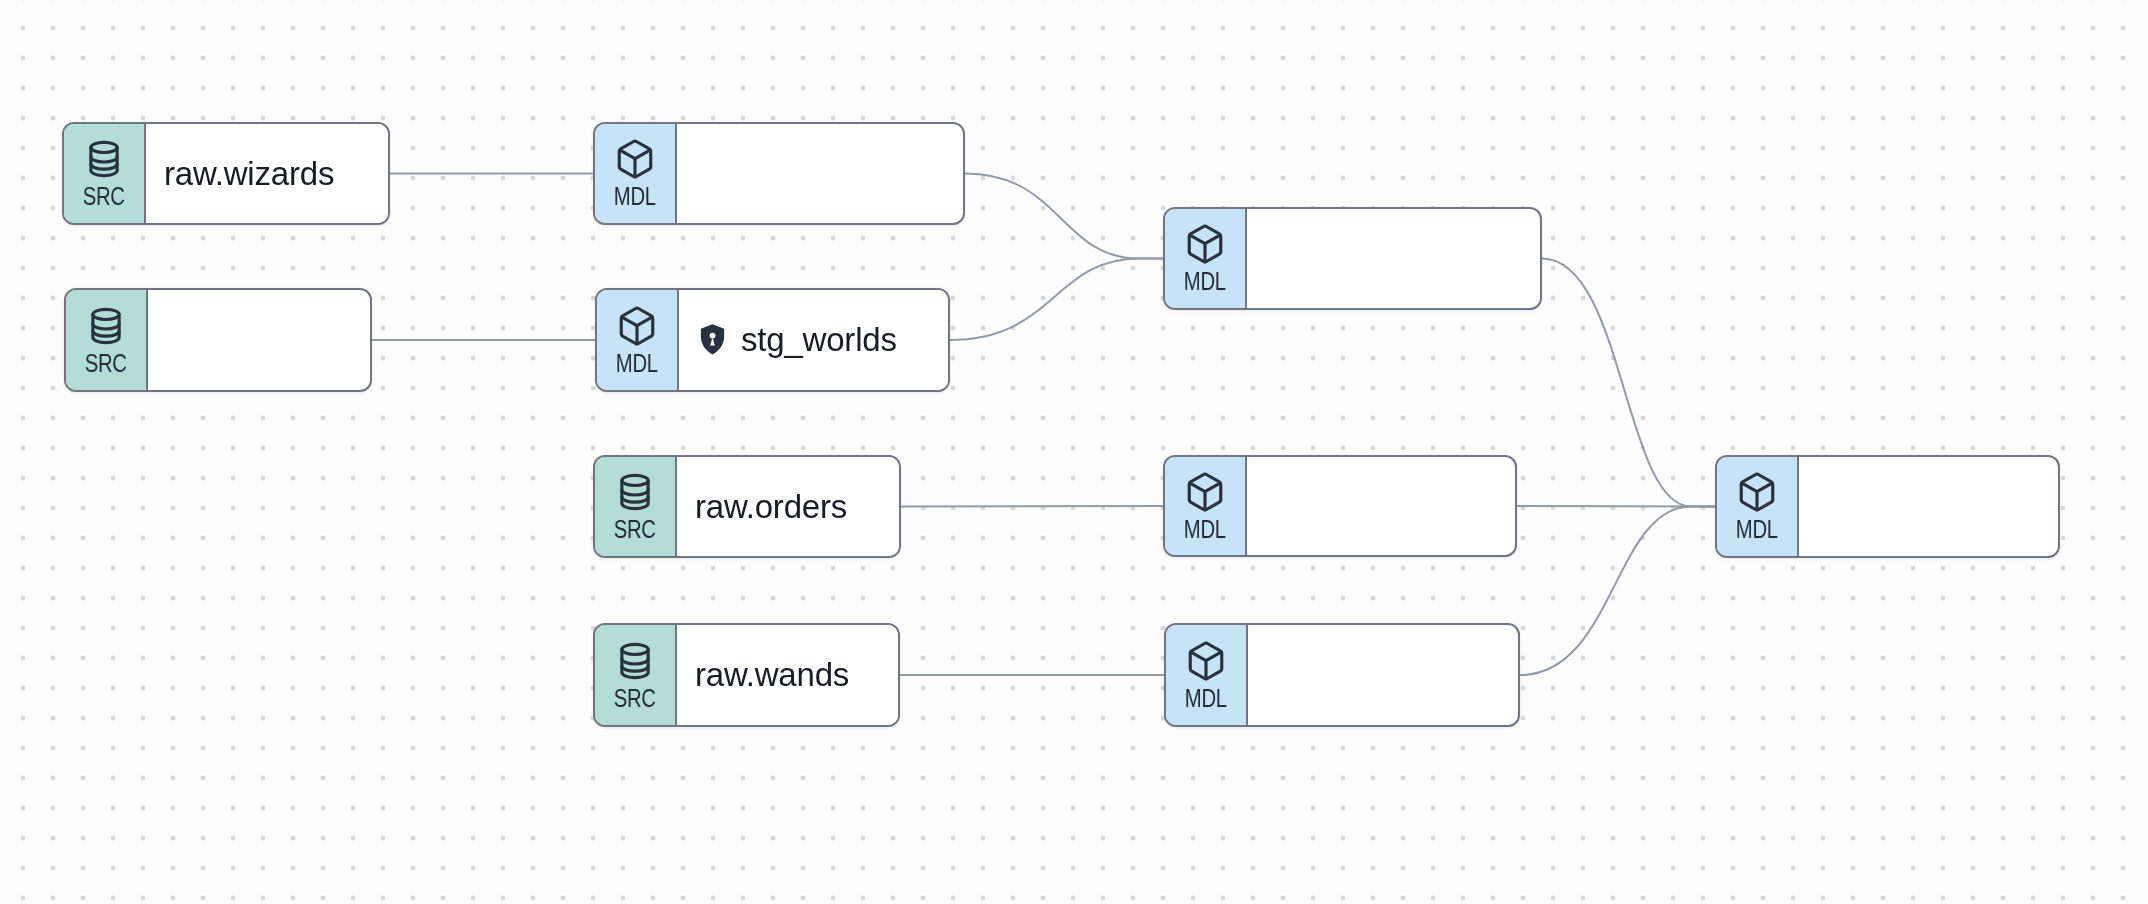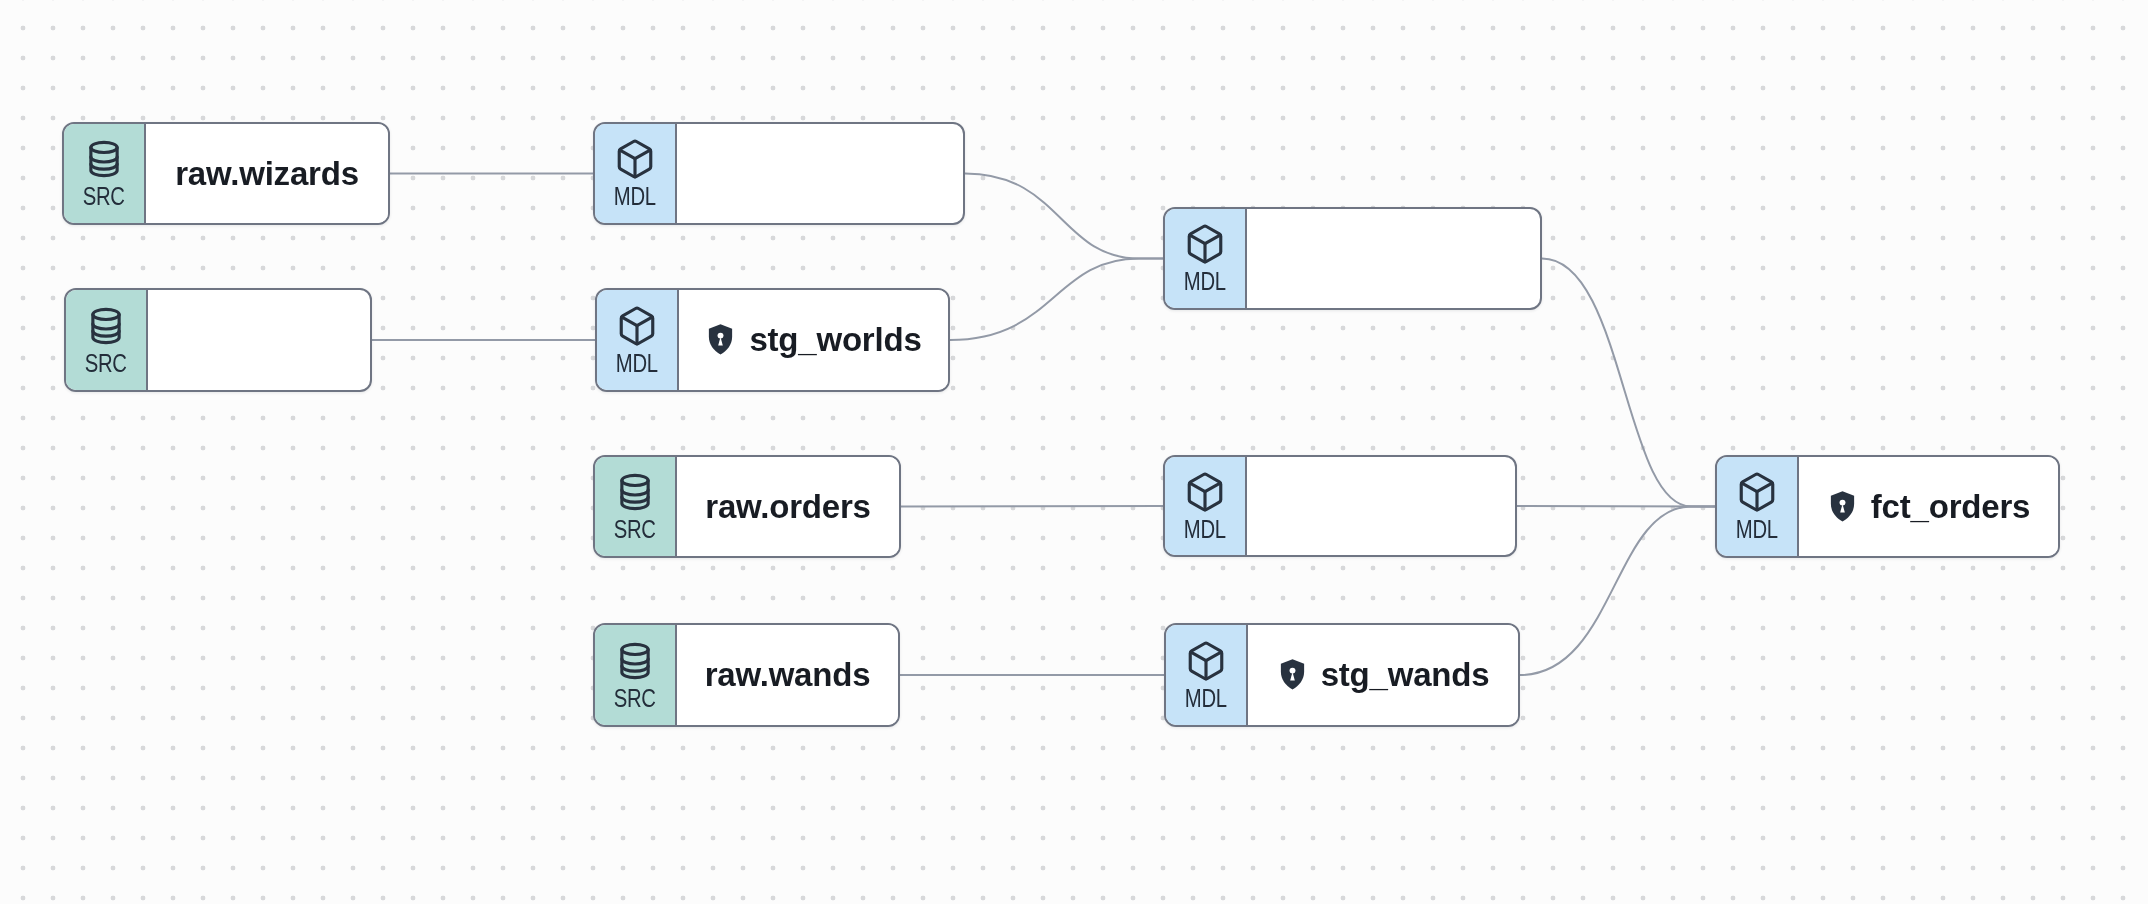--- a/index.html
+++ b/index.html
@@ -37,25 +37,24 @@
   }
   .badge-cell .icon{width:42px;height:42px;stroke:#28323f;stroke-width:1.8;fill:none;
     stroke-linecap:round;stroke-linejoin:round;}
   .badge-label{
     font-size:26px;font-weight:500;color:#232d3a;
     transform:scaleX(0.78);transform-origin:center;
     letter-spacing:-0.5px;line-height:1.1;
   }
   .label-cell{
     flex:1 1 auto;
-    display:flex;align-items:center;justify-content:center;
+    display:flex;align-items:center;justify-content:flex-start;
     gap:13px;
     padding:16px 18px;
     background:#ffffff;
-    font-weight:bold;
   }
   .shield{width:31px;height:34px;flex:0 0 auto;color:#28323f;}
   .node-label{
     font-size:33px;color:#181c23;white-space:nowrap;
     letter-spacing:-0.2px;
   }
 </style>
 </head>
 <body>
 
@@ -186,41 +185,25 @@
     <div class="node" style="left: 1164px; top: 623px; width: 356px; height: 104px;">
     <div class="badge-cell" style="background: rgb(198, 227, 248);">
 
       <svg class="icon icon-cube" viewBox="0 0 24 24">
         <path d="M21 16.4V7.6a1.6 1.6 0 0 0-.8-1.38L12.8 2a1.6 1.6 0 0 0-1.6 0L3.8 6.22A1.6 1.6 0 0 0 3 7.6v8.8a1.6 1.6 0 0 0 .8 1.38l7.4 4.22a1.6 1.6 0 0 0 1.6 0l7.4-4.22a1.6 1.6 0 0 0 .8-1.38z"></path>
         <path d="M3.4 6.9 12 11.8l8.6-4.9"></path>
         <path d="M12 22.2V11.8"></path>
       </svg>
       <span class="badge-label">MDL</span>
     </div>
-    <div class="label-cell">
-      <svg class="shield" viewBox="0 0 24 26">
-        <path fill="currentColor" d="M12 0.8 21 4.2v6.3c0 6.1-3.8 10.8-9 13.7-5.2-2.9-9-7.6-9-13.7V4.2z"></path>
-        <circle cx="12" cy="9.6" r="2.3" fill="#ffffff"></circle>
-        <path d="M12 10.6 13.8 17.2h-3.6z" fill="#ffffff"></path>
-      </svg>
-      <span class="node-label">stg_wands</span>
-    </div>
   </div>
     <div class="node" style="left: 1715px; top: 455px; width: 345px; height: 103px;">
     <div class="badge-cell" style="background: rgb(198, 227, 248);">
 
       <svg class="icon icon-cube" viewBox="0 0 24 24">
         <path d="M21 16.4V7.6a1.6 1.6 0 0 0-.8-1.38L12.8 2a1.6 1.6 0 0 0-1.6 0L3.8 6.22A1.6 1.6 0 0 0 3 7.6v8.8a1.6 1.6 0 0 0 .8 1.38l7.4 4.22a1.6 1.6 0 0 0 1.6 0l7.4-4.22a1.6 1.6 0 0 0 .8-1.38z"></path>
         <path d="M3.4 6.9 12 11.8l8.6-4.9"></path>
         <path d="M12 22.2V11.8"></path>
       </svg>
       <span class="badge-label">MDL</span>
     </div>
-    <div class="label-cell">
-      <svg class="shield" viewBox="0 0 24 26">
-        <path fill="currentColor" d="M12 0.8 21 4.2v6.3c0 6.1-3.8 10.8-9 13.7-5.2-2.9-9-7.6-9-13.7V4.2z"></path>
-        <circle cx="12" cy="9.6" r="2.3" fill="#ffffff"></circle>
-        <path d="M12 10.6 13.8 17.2h-3.6z" fill="#ffffff"></path>
-      </svg>
-      <span class="node-label">fct_orders</span>
-    </div>
   </div>
   </div>
 
 </body></html>

